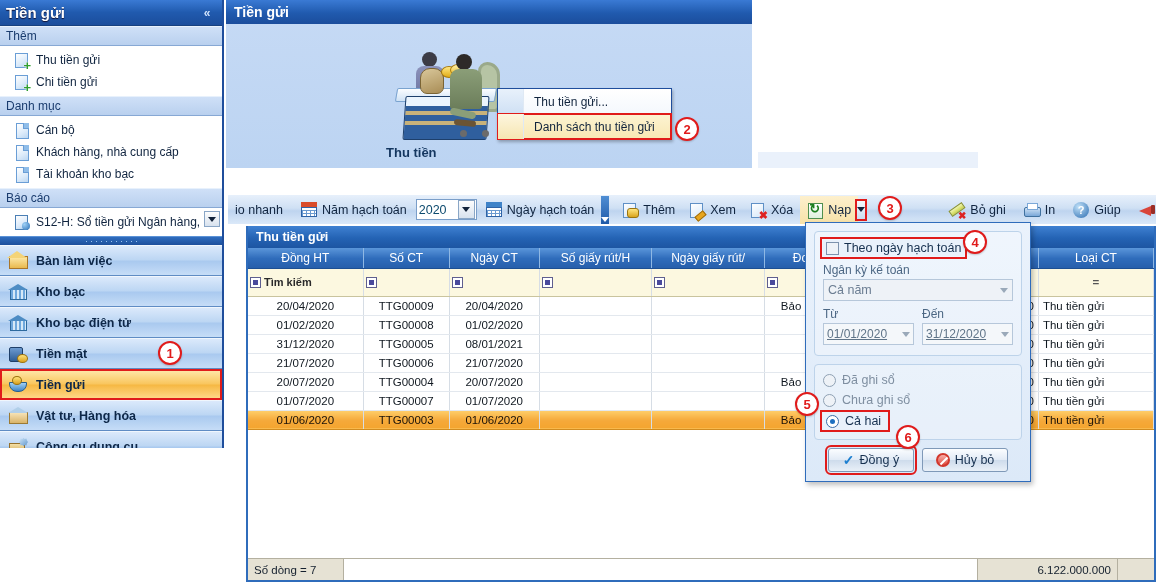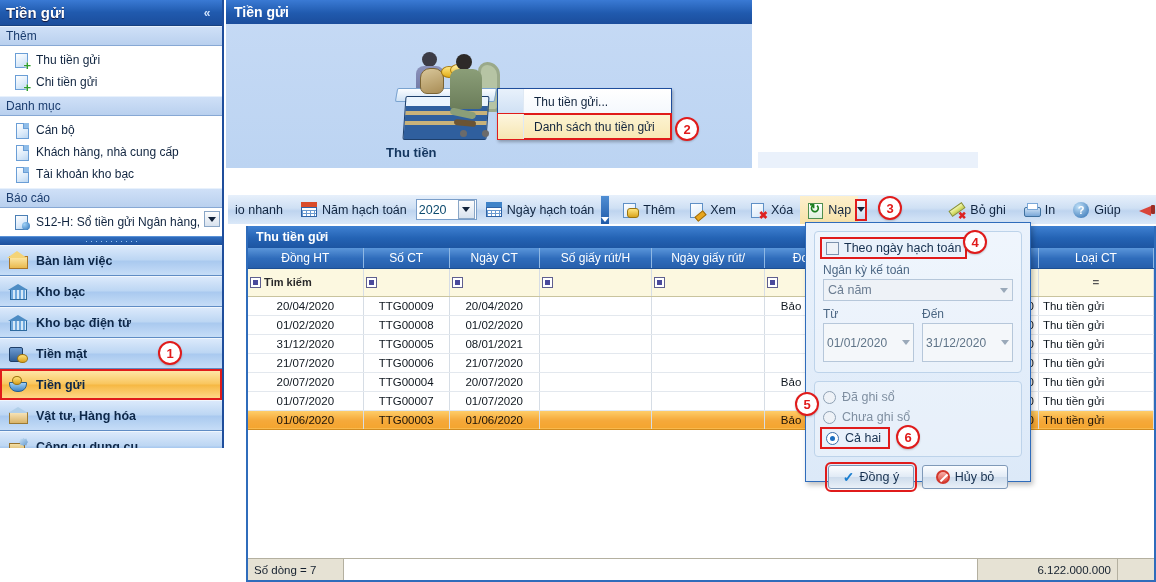--- a/index.html
+++ b/index.html
@@ -317,22 +317,22 @@
   .fp-lab{font-size:12px;color:#4c6784;margin:2px 0 2px;}
   .sel-box{
     height:22px;border:1px solid #b6c7da;background:#eef2f7;color:#6b7d92;
     display:flex;align-items:center;padding:0 4px;font-size:12.5px;
   }
   .sel-box .sp{flex:1;}
   .caret-gray{width:0;height:0;border-left:4px solid transparent;border-right:4px solid transparent;border-top:5px solid #9aa9b9;}
   .fp-row{display:flex;gap:8px;}
   .fp-col{flex:1;}
   .date-box{
-    height:39px;border:1px solid #b6c7da;background:#f4f7fa;color:#5f7488;
-    display:flex;align-items:center;padding:0 3px;font-size:12px;overflow:hidden;
+    height:22px;border:1px solid #b6c7da;background:#f4f7fa;color:#5f7488;
+    display:flex;align-items:center;padding:0 3px;font-size:12px;overflow:hidden;text-decoration:underline;
   }
   .date-box .dv{flex:1;white-space:nowrap;}
   .rb{width:13px;height:13px;border-radius:50%;border:1px solid #8fa1b4;background:#eef2f7;position:relative;flex:0 0 13px;cursor:pointer;}
   .rb.on{background:#fff;border-color:#3b6ea8;}
   .rb.on::after{content:"";position:absolute;left:3px;top:3px;width:5px;height:5px;border-radius:50%;background:#1d6fc0;}
   .rrow{display:flex;align-items:center;gap:6px;font-size:12.5px;color:#2b4560;margin-bottom:6px;}
   .rrow.off{color:#7f8fa1;}
   .rrow.boxed{
     outline:2px solid #e01b1b; outline-offset:1px; width:fit-content;
     padding:1px 6px 1px 3px; background:#e9f1fb; color:#16304f;

